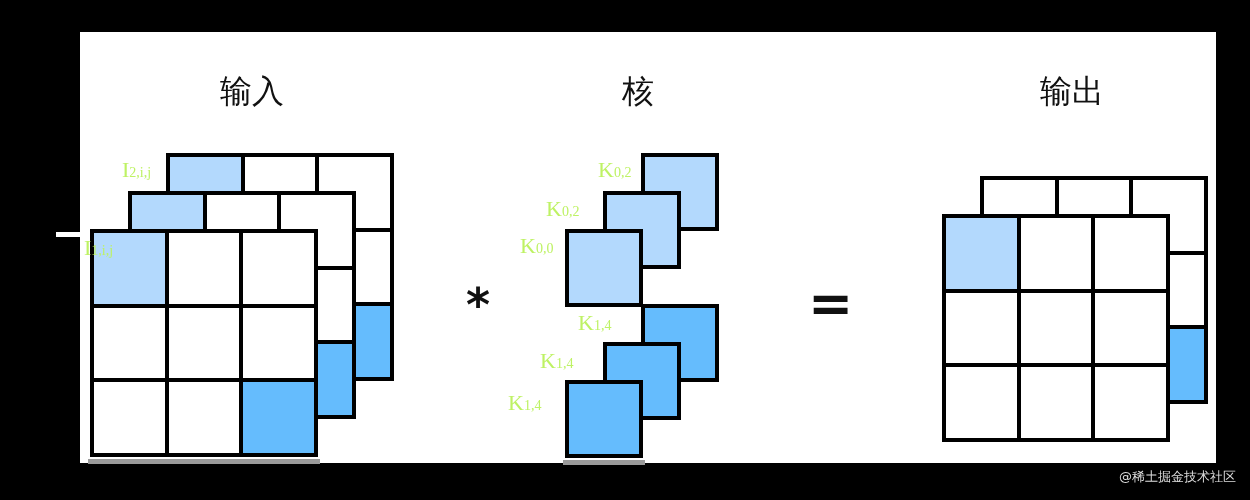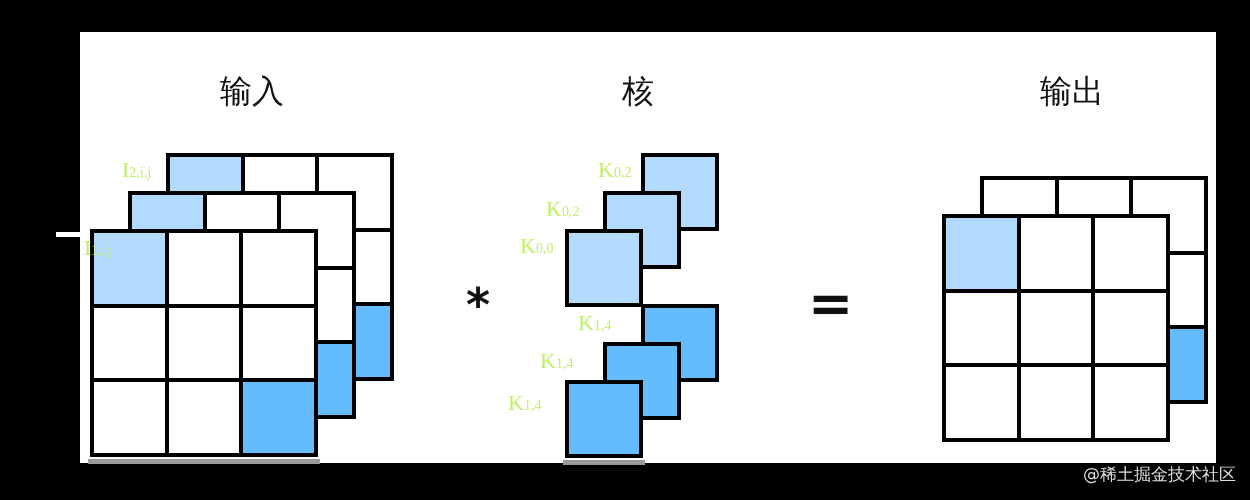--- a/index.html
+++ b/index.html
@@ -10,21 +10,21 @@
   .cell { background: #fff; }
   .cell.light { background: #b3d9fd; }
   .cell.dark { background: #65bcfd; }
   .kbox { position: absolute; box-sizing: border-box; border: 4px solid #000; }
   .kbox.light { background: #b3d9fd; }
   .kbox.dark { background: #65bcfd; }
   .label { position: absolute; font-family: "Liberation Serif", serif; font-size: 22px; color: #bef264; white-space: nowrap; }
   .label sub { font-size: 14px; vertical-align: baseline; position: relative; top: 0; }
   .op { position: absolute; font-weight: bold; color: #111; font-family: "DejaVu Sans", sans-serif; }
   .shadow { position: absolute; height: 5px; background: #9a9a9a; }
-  .watermark { position: absolute; right: 14px; bottom: 14px; font-size: 17px; color: #ddd; font-family: "DejaVu Sans", sans-serif; }
+  .watermark { position: absolute; right: 14px; bottom: 14px; font-size: 13px; color: #ddd; font-family: "DejaVu Sans", sans-serif; }
   .tick { position: absolute; left: 56px; top: 232px; width: 24px; height: 5px; background: #fff; }
 </style>
 </head>
 <body>
 
 <div class="panel"></div>
 <div class="tick"></div>
 
 <div class="title" style="left:220px; top:70px;">输入</div>
 <div class="title" style="left:622px; top:70px;">核</div>

